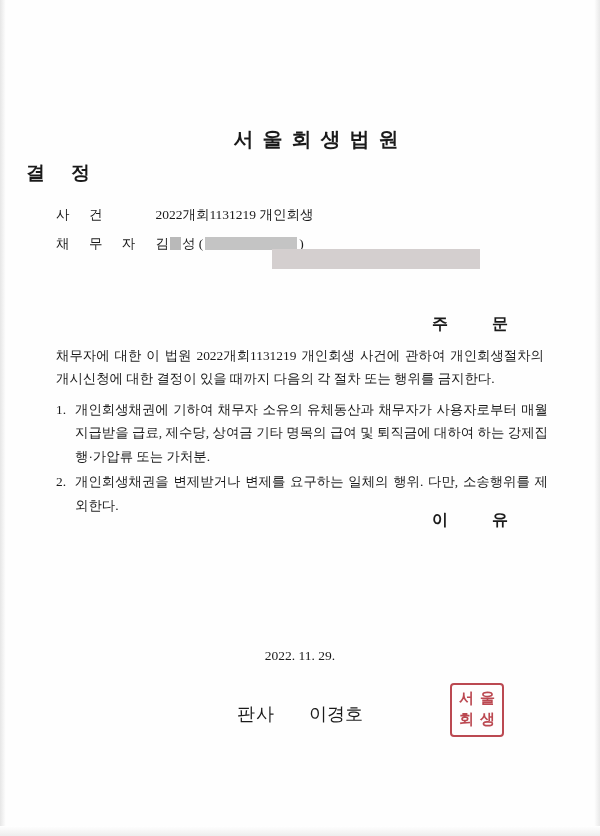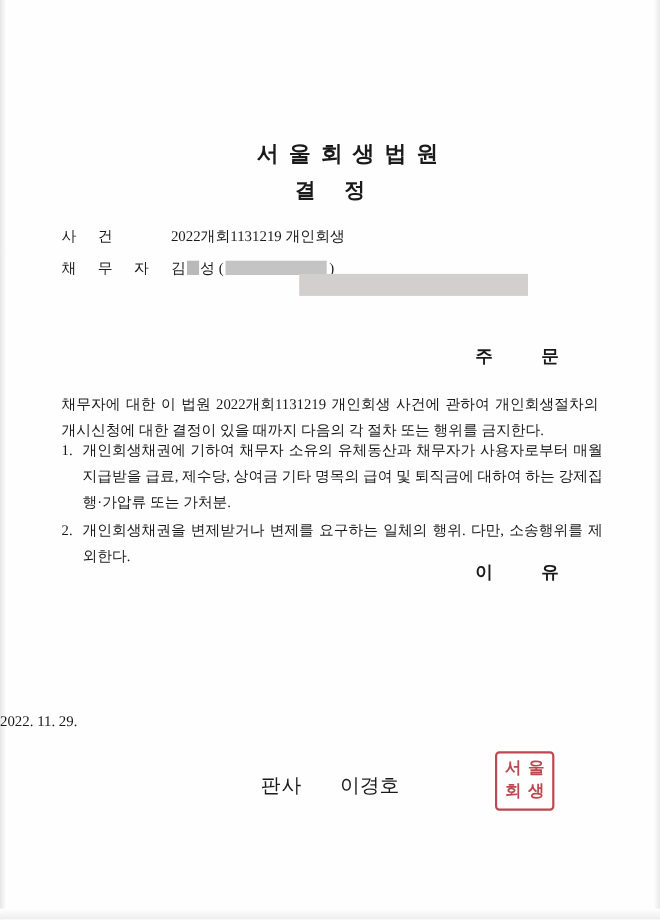--- a/index.html
+++ b/index.html
@@ -50,21 +50,20 @@
     font-weight: bold;
     letter-spacing: 9px;
     text-indent: 9px;
     padding-left: 16px;
   }
   .doc-type {
     position: absolute;
     left: 0;
     top: 160px;
     width: 600px;
-    text-align: center;
     font-size: 19px;
     font-weight: bold;
     letter-spacing: 26px;
     text-indent: 26px;
   }
 
   .field-row {
     position: absolute;
     left: 56px;
     font-size: 13.5px;
@@ -126,21 +125,20 @@
   .head-order { top: 314px; }
   .head-reason { top: 510px; }
 
   .para {
     position: absolute;
     left: 56px;
     width: 488px;
     font-size: 13.4px;
     line-height: 1.75;
     text-align: justify;
-    margin-top: 12px;
   }
   .para-order { top: 344px; }
   .para-reason { top: 538px; }
 
   .list {
     position: absolute;
     left: 56px;
     width: 492px;
     font-size: 13.4px;
     line-height: 1.75;
@@ -157,20 +155,21 @@
   .list-text {
     flex: 1 1 auto;
     text-align: justify;
   }
 
   .date-line {
     position: absolute;
     left: 0;
     top: 648px;
     width: 600px;
+    text-align: center;
     font-size: 13.5px;
   }
 
   .judge-line {
     position: absolute;
     left: 0;
     top: 702px;
     width: 600px;
     text-align: center;
     font-size: 18px;

